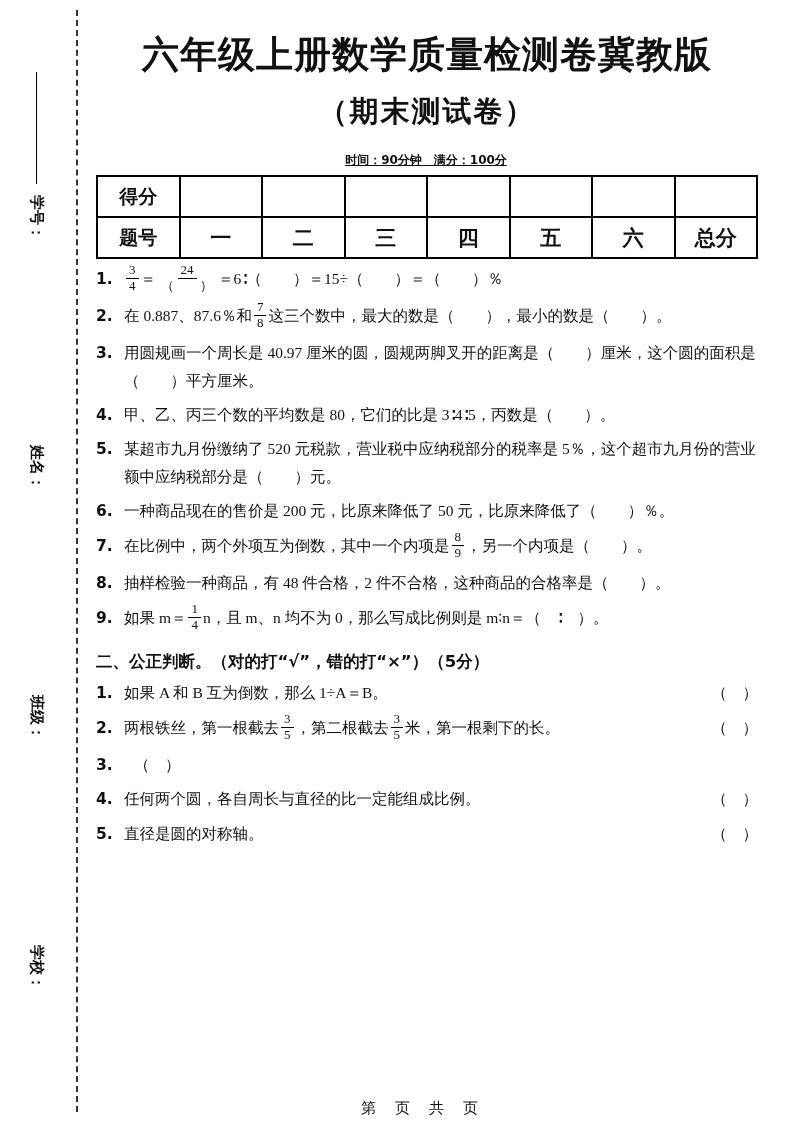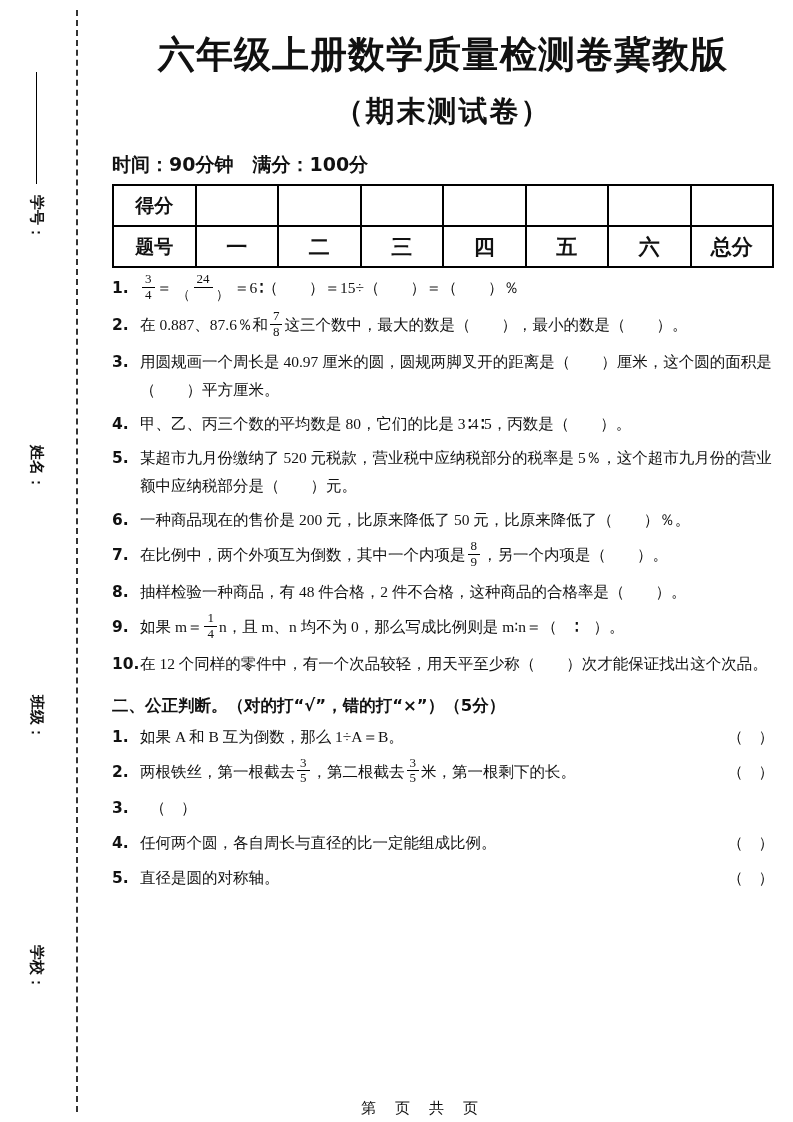--- a/index.html
+++ b/index.html
@@ -25,35 +25,36 @@
   }
   .side-group { position:absolute; left:46px; width:0; height:0; }
   .side-rot {
     transform:rotate(90deg); transform-origin:0 0;
     display:flex; align-items:center; white-space:nowrap;
     font-size:15px; font-weight:bold;
     font-family:"DejaVu Sans","Liberation Sans",sans-serif;
   }
   .side-line { display:inline-block; width:162px; height:0; border-bottom:1.6px solid #000; margin-left:2px; }
   
-  .content { position:absolute; left:112px; top:0; width:662px; }
+  .content { position:absolute; left:96px; top:0; width:662px; }
   .title {
     margin-top:30px; text-align:center;
     font-size:37px; font-weight:bold; letter-spacing:1px;
     font-family:"DejaVu Sans","Liberation Sans",sans-serif;
   }
   .subtitle {
     margin-top:12px; text-align:center;
     font-size:29px; font-weight:bold; letter-spacing:2px;
     font-family:"DejaVu Sans","Liberation Sans",sans-serif;
   }
   .meta {
     margin-top:20px; margin-bottom:6px; padding-right:2px;
-    text-align:left; font-size:19px; font-weight:bold;
-    font-family:"DejaVu Sans","Liberation Sans",sans-serif;
+    text-align:center; font-size:12px; font-weight:bold;
+    font-family:"DejaVu Sans","Liberation Sans",sans-serif;
+    text-decoration:underline;
   }
   
   .score-table { width:100%; border-collapse:collapse; table-layout:fixed; }
   .score-table td {
     border:2px solid #000; text-align:center; vertical-align:middle;
     height:41px; font-weight:bold;
     font-family:"DejaVu Sans","Liberation Sans",sans-serif;
   }
   .tbl-label { font-size:19px; }
   .tbl-num   { font-size:21px; }
@@ -192,24 +193,20 @@
             <span class="q-no">8.</span>
             <div class="q-text">抽样检验一种商品，有 48 件合格，2 件不合格，这种商品的合格率是（　　）。</div>
           </div>
           <div class="q">
             <span class="q-no">9.</span>
             <div class="q-text">如果 m＝<span class="frac">
                 <span class="fnum">1</span>
                 <span class="fden">4</span>
               </span>n，且 m、n 均不为 0，那么写成比例则是 m∶n＝（　∶　）。</div>
           </div>
-          <div class="q">
-            <span class="q-no">10.</span>
-            <div class="q-text">在 12 个同样的零件中，有一个次品较轻，用天平至少称（　　）次才能保证找出这个次品。</div>
-          </div>
         </section>
         <section>
           <div class="sec-h">二、公正判断。（对的打“√”，错的打“×”）（5分）</div>
           <div class="q">
             <span class="q-no">1.</span>
             <div class="q-text">如果 A 和 B 互为倒数，那么 1÷A＝B。</div>
             <span class="q-bracket">（　）</span>
           </div>
           <div class="q">
             <span class="q-no">2.</span>

